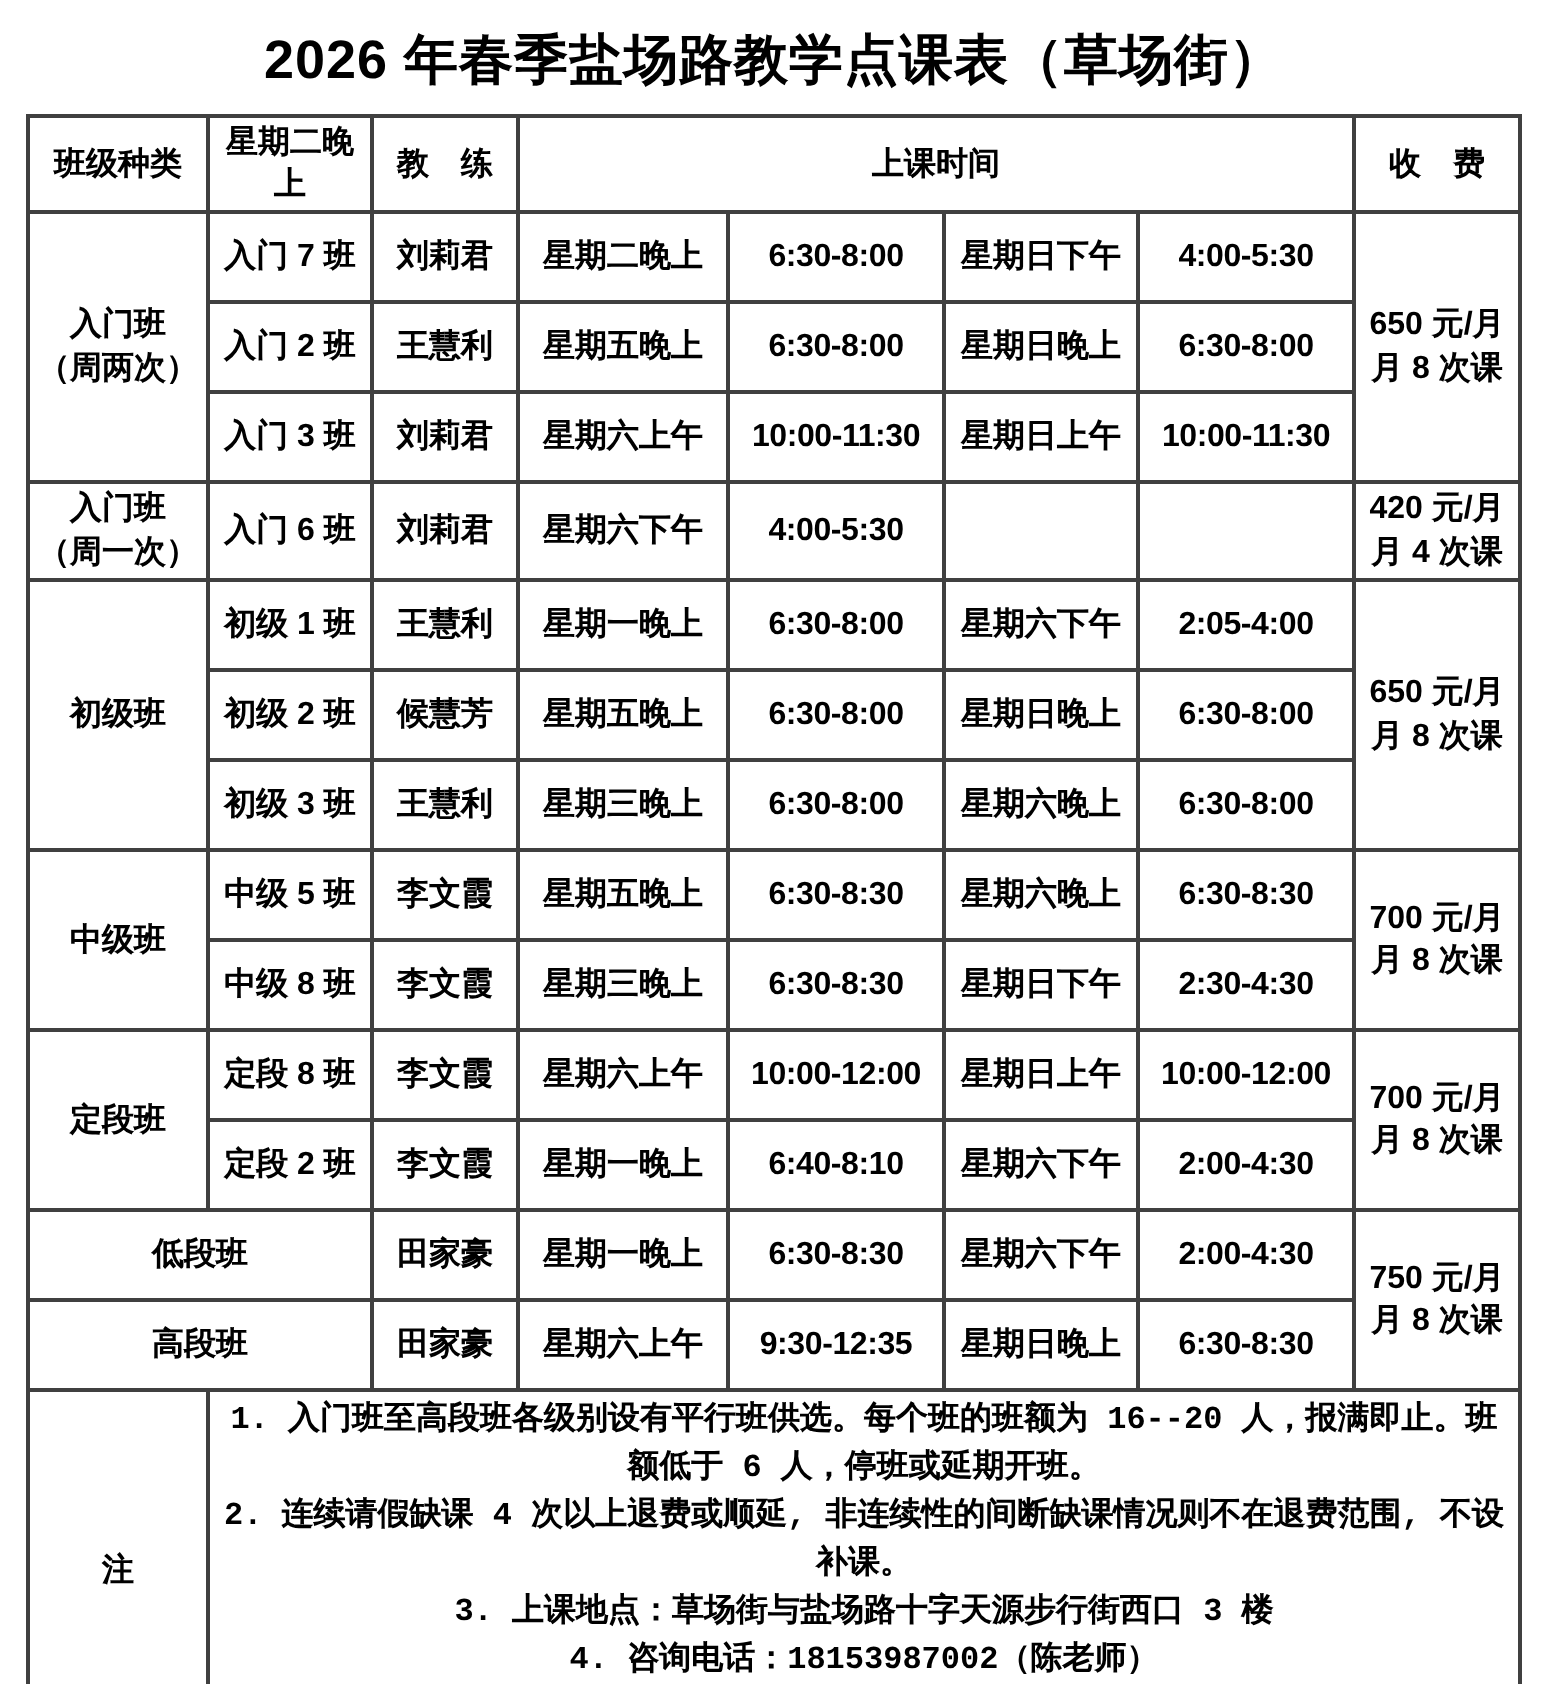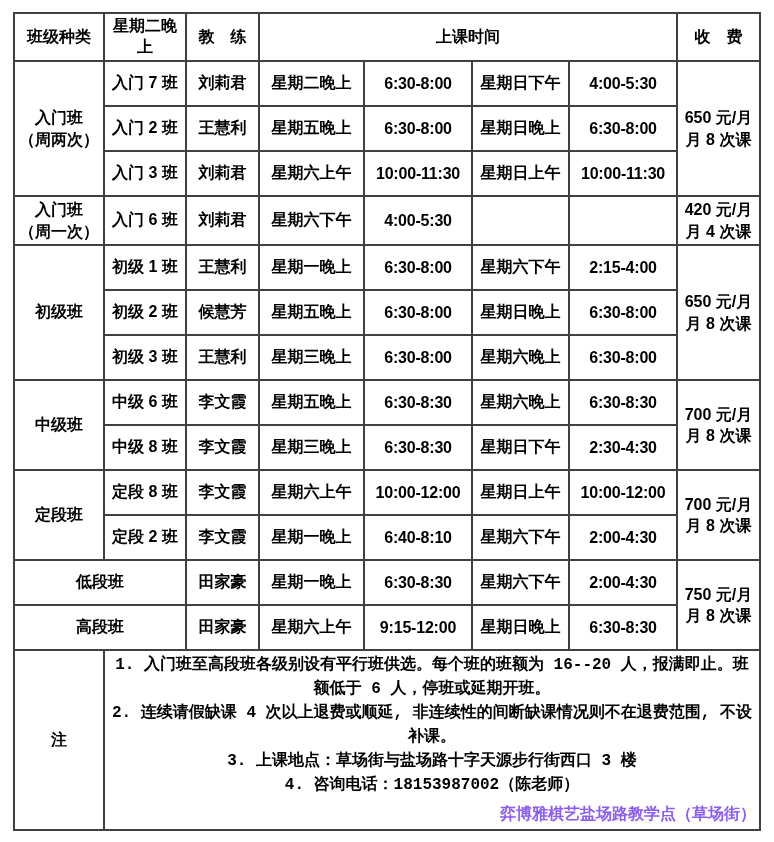--- a/index.html
+++ b/index.html
@@ -61,20 +61,21 @@
     text-align: right;
     font-size: 16px;
     margin-top: 6px;
     font-weight: bold;
   }
 </style>
 </head>
 <body>
 
 <div class="page">
+  <h1 class="title">2026 年春季盐场路教学点课表（草场街）</h1>
 
   <table class="schedule">
     <colgroup>
       <col style="width:90px">
         <col style="width:82px">
         <col style="width:73px">
       <col style="width:105px">
         <col style="width:108px">
         <col style="width:97px">
       <col style="width:108px">
@@ -132,21 +133,21 @@
 月 4 次课</td>
     </tr>
 
     <tr class="data-row">
       <td rowspan="3">初级班</td>
       <td>初级 1 班</td>
       <td>王慧利</td>
       <td>星期一晚上</td>
       <td class="time-cell">6:30-8:00</td>
       <td>星期六下午</td>
-      <td class="time-cell">2:15-4:00</td>
+      <td class="time-cell">2:05-4:00</td>
       <td rowspan="3" class="fee-cell multiline">650 元/月
 月 8 次课</td>
     </tr>
     <tr class="data-row">
       <td>初级 2 班</td>
       <td>候慧芳</td>
       <td>星期五晚上</td>
       <td class="time-cell">6:30-8:00</td>
       <td>星期日晚上</td>
       <td class="time-cell">6:30-8:00</td>
@@ -155,21 +156,21 @@
       <td>初级 3 班</td>
       <td>王慧利</td>
       <td>星期三晚上</td>
       <td class="time-cell">6:30-8:00</td>
       <td>星期六晚上</td>
       <td class="time-cell">6:30-8:00</td>
     </tr>
 
     <tr class="data-row">
       <td rowspan="2">中级班</td>
-      <td>中级 6 班</td>
+      <td>中级 5 班</td>
       <td>李文霞</td>
       <td>星期五晚上</td>
       <td class="time-cell">6:30-8:30</td>
       <td>星期六晚上</td>
       <td class="time-cell">6:30-8:30</td>
       <td rowspan="2" class="fee-cell multiline">700 元/月
 月 8 次课</td>
     </tr>
     <tr class="data-row">
       <td>中级 8 班</td>
@@ -207,21 +208,21 @@
       <td class="time-cell">6:30-8:30</td>
       <td>星期六下午</td>
       <td class="time-cell">2:00-4:30</td>
       <td rowspan="2" class="fee-cell multiline">750 元/月
 月 8 次课</td>
     </tr>
     <tr class="data-row">
       <td colspan="2">高段班</td>
       <td>田家豪</td>
       <td>星期六上午</td>
-      <td class="time-cell">9:15-12:00</td>
+      <td class="time-cell">9:30-12:35</td>
       <td>星期日晚上</td>
       <td class="time-cell">6:30-8:30</td>
     </tr>
 
     <tr class="notes-row">
       <td class="note-label-cell">注</td>
       <td colspan="7" class="notes-cell">
         <div class="note-line">1. 入门班至高段班各级别设有平行班供选。每个班的班额为 16--20 人，报满即止。班额低于 6 人，停班或延期开班。</div>
         <div class="note-line">2. 连续请假缺课 4 次以上退费或顺延, 非连续性的间断缺课情况则不在退费范围, 不设补课。</div>
         <div class="note-line">3. 上课地点：草场街与盐场路十字天源步行街西口 3 楼</div>

